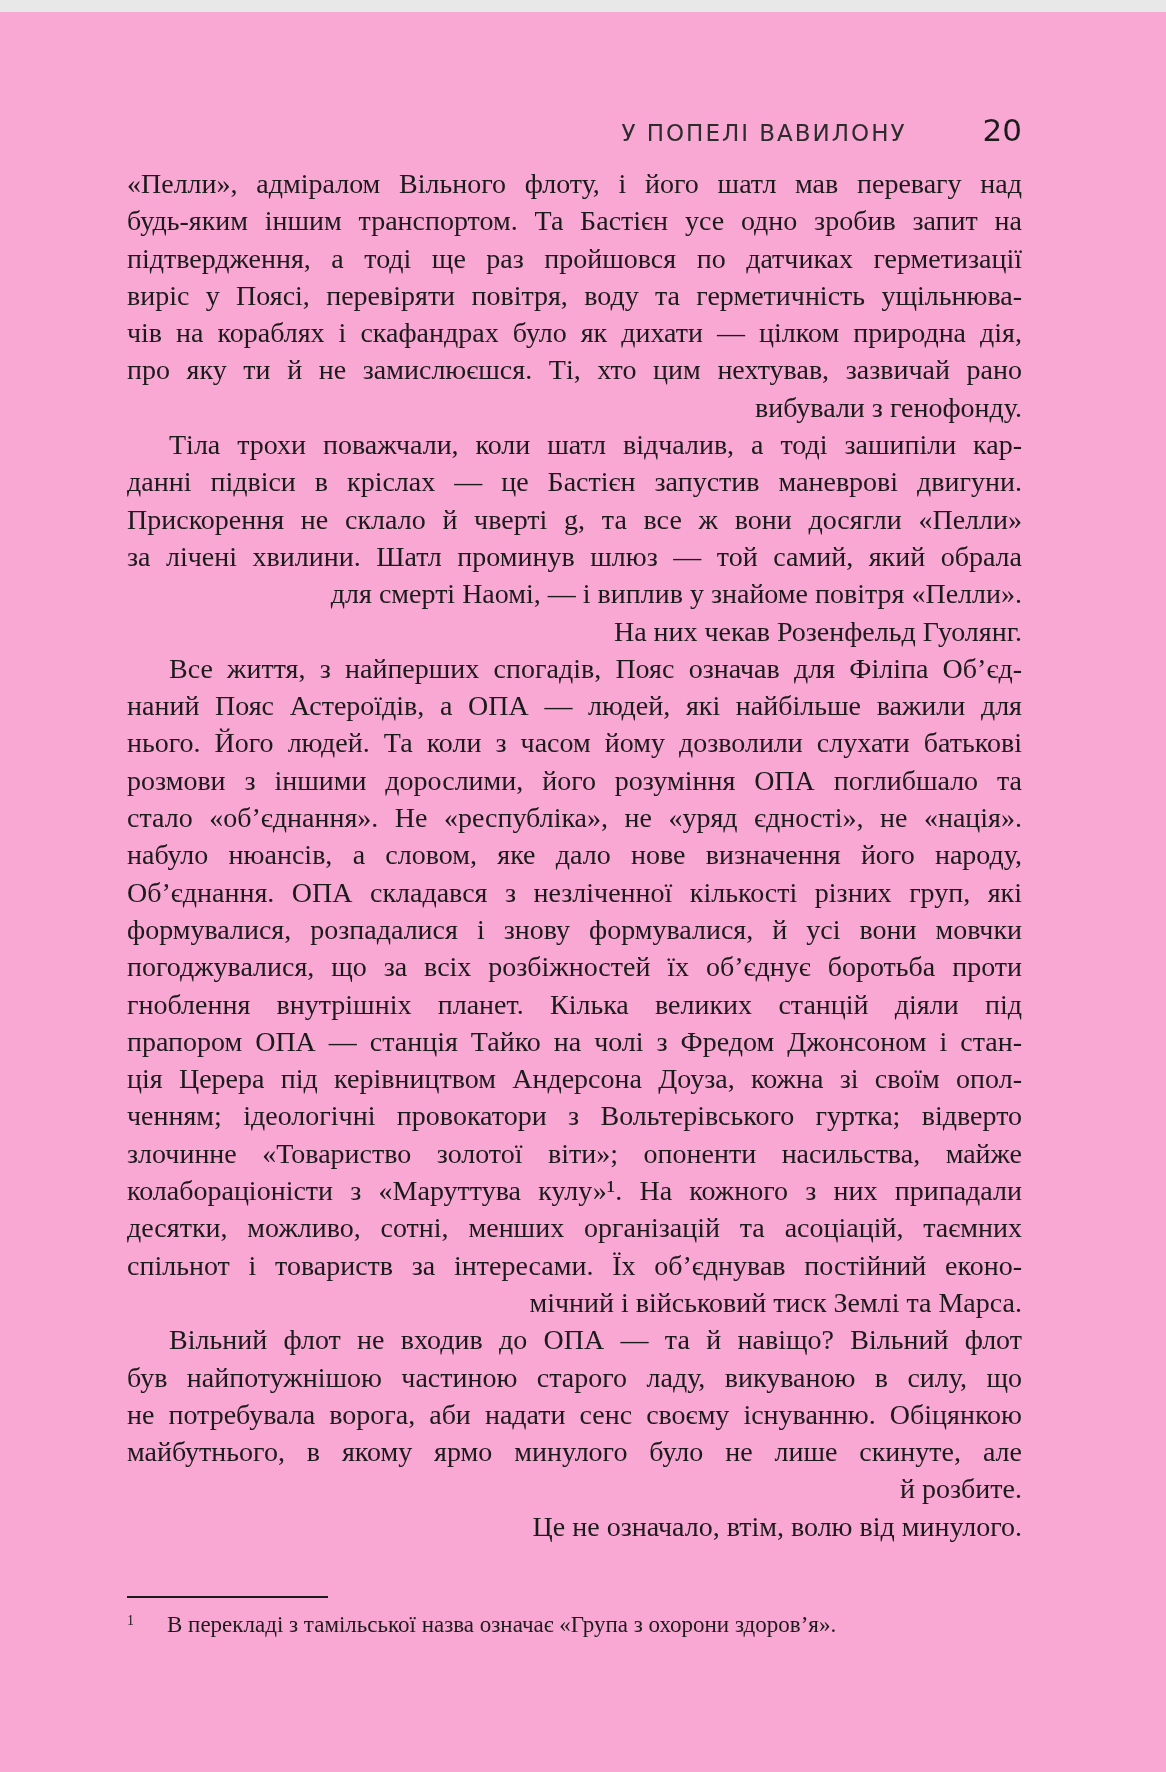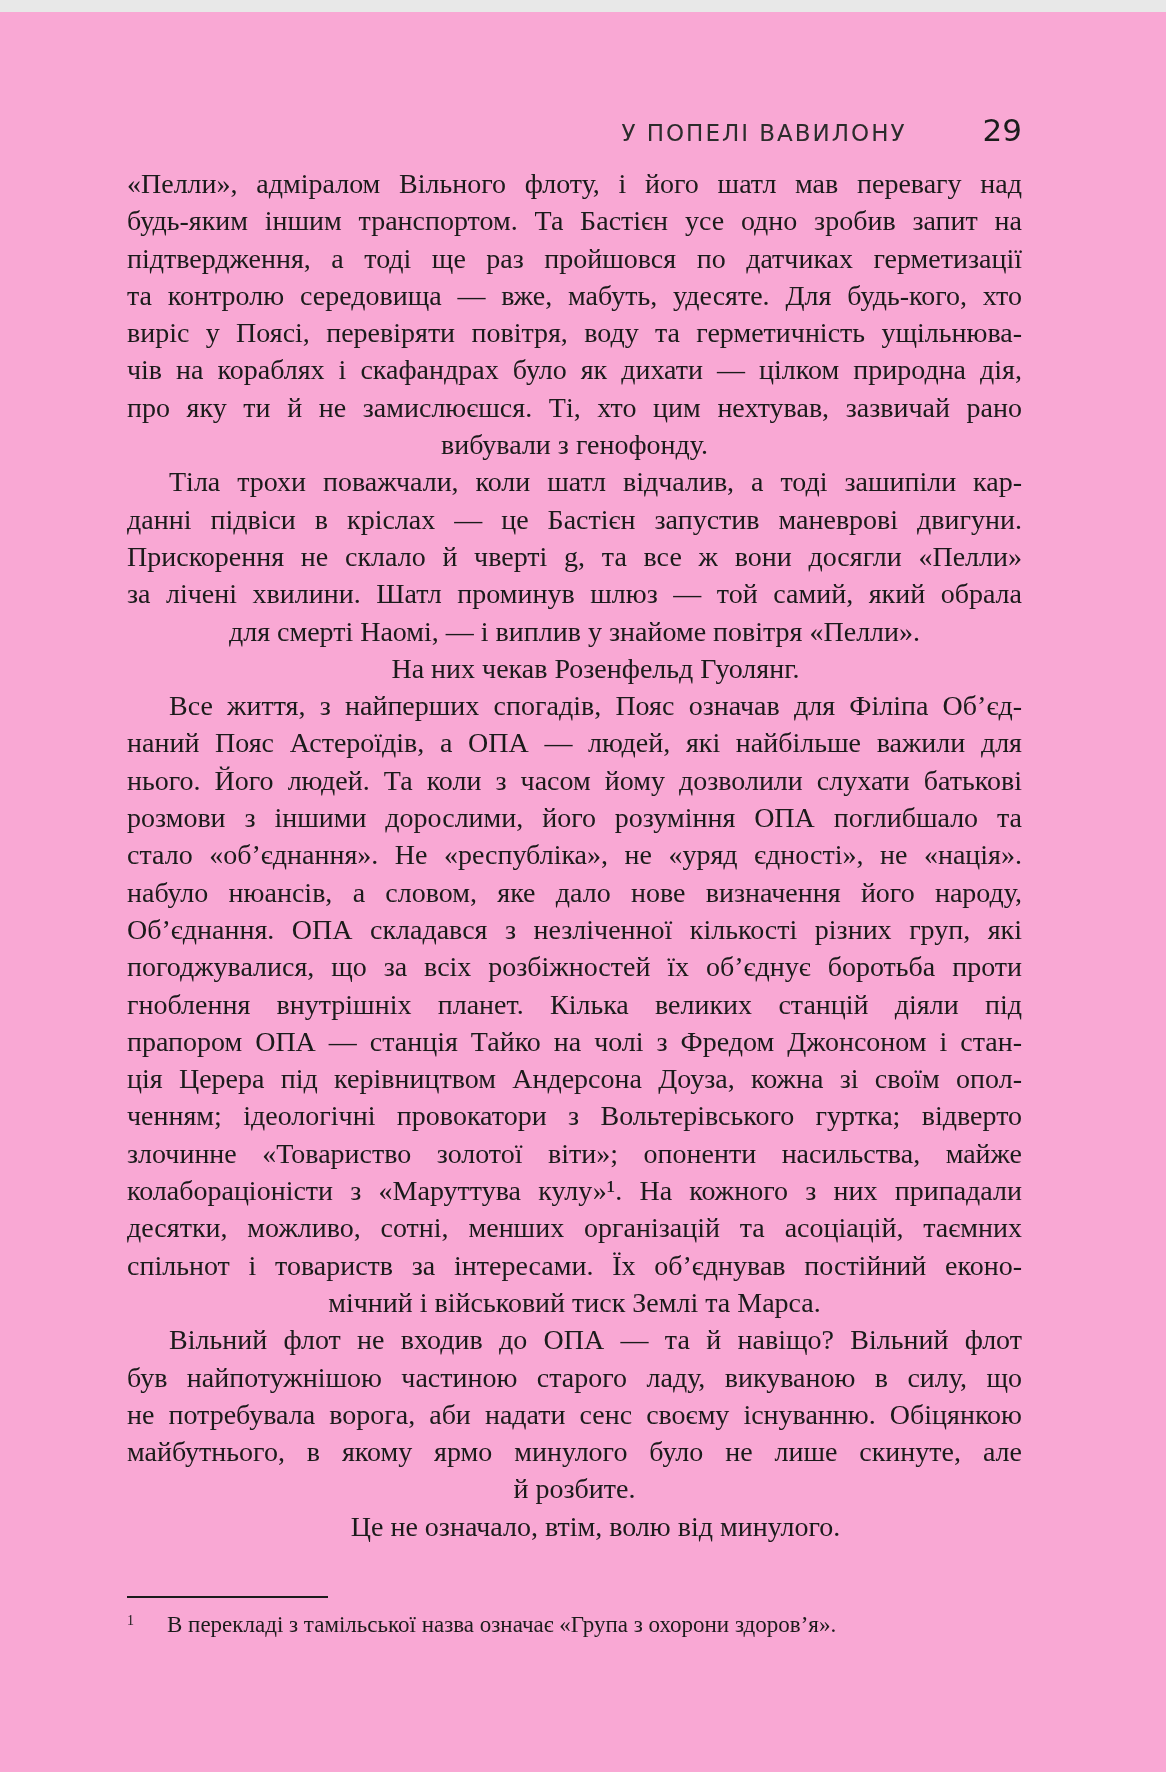--- a/index.html
+++ b/index.html
@@ -30,21 +30,21 @@
     position:absolute;
     top:153px;left:127px;right:144px;
     font-family:"Liberation Serif","DejaVu Serif",serif;
     font-size:28px;
     line-height:37.3px;
     color:#1b1b1b;
   }
   .line{
     max-height:37.4px;
     overflow:hidden;
-    text-align:center;
+    text-align:right;
   }
   .line.just{
     text-align:justify;
     text-align-last:justify;
   }
   .line.indent{
     text-indent:42px;
     font-family:Liberation Serif, serif;
   }
   .footnote-rule{
@@ -68,45 +68,45 @@
     vertical-align:7px;
   }
 </style>
 </head>
 <body>
 
 <div class="page">
 
   <div class="header">
     <span class="running-title">У ПОПЕЛІ ВАВИЛОНУ</span>
-    <span class="page-number">29</span>
+    <span class="page-number">20</span>
   </div>
 
   <div class="body-text">
       <div class="line just">«Пелли», адміралом Вільного флоту, і його шатл мав перевагу над</div>
       <div class="line just">будь-яким іншим транспортом. Та Бастієн усе одно зробив запит на</div>
       <div class="line just">підтвердження, а тоді ще раз пройшовся по датчиках герметизації</div>
-      <div class="line just">та контролю середовища — вже, мабуть, удесяте. Для будь-кого, хто</div>
       <div class="line just">виріс у Поясі, перевіряти повітря, воду та герметичність ущільнюва-</div>
       <div class="line just">чів на кораблях і скафандрах було як дихати — цілком природна дія,</div>
       <div class="line just">про яку ти й не замислюєшся. Ті, хто цим нехтував, зазвичай рано</div>
       <div class="line">вибували з генофонду.</div>
       <div class="line just indent">Тіла трохи поважчали, коли шатл відчалив, а тоді зашипіли кар-</div>
       <div class="line just">данні підвіси в кріслах — це Бастієн запустив маневрові двигуни.</div>
       <div class="line just">Прискорення не склало й чверті g, та все ж вони досягли «Пелли»</div>
       <div class="line just">за лічені хвилини. Шатл проминув шлюз — той самий, який обрала</div>
       <div class="line">для смерті Наомі, — і виплив у знайоме повітря «Пелли».</div>
       <div class="line indent">На них чекав Розенфельд Гуолянг.</div>
       <div class="line just indent">Все життя, з найперших спогадів, Пояс означав для Філіпа Об’єд-</div>
       <div class="line just">наний Пояс Астероїдів, а ОПА — людей, які найбільше важили для</div>
       <div class="line just">нього. Його людей. Та коли з часом йому дозволили слухати батькові</div>
       <div class="line just">розмови з іншими дорослими, його розуміння ОПА поглибшало та</div>
       <div class="line just">стало «об’єднання». Не «республіка», не «уряд єдності», не «нація».</div>
       <div class="line just">набуло нюансів, а словом, яке дало нове визначення його народу,</div>
       <div class="line just">Об’єднання. ОПА складався з незліченної кількості різних груп, які</div>
+      <div class="line just">формувалися, розпадалися і знову формувалися, й усі вони мовчки</div>
       <div class="line just">погоджувалися, що за всіх розбіжностей їх об’єднує боротьба проти</div>
       <div class="line just">гноблення внутрішніх планет. Кілька великих станцій діяли під</div>
       <div class="line just">прапором ОПА — станція Тайко на чолі з Фредом Джонсоном і стан-</div>
       <div class="line just">ція Церера під керівництвом Андерсона Доуза, кожна зі своїм опол-</div>
       <div class="line just">ченням; ідеологічні провокатори з Вольтерівського гуртка; відверто</div>
       <div class="line just">злочинне «Товариство золотої віти»; опоненти насильства, майже</div>
       <div class="line just">колабораціоністи з «Маруттува кулу»¹. На кожного з них припадали</div>
       <div class="line just">десятки, можливо, сотні, менших організацій та асоціацій, таємних</div>
       <div class="line just">спільнот і товариств за інтересами. Їх об’єднував постійний еконо-</div>
       <div class="line">мічний і військовий тиск Землі та Марса.</div>

